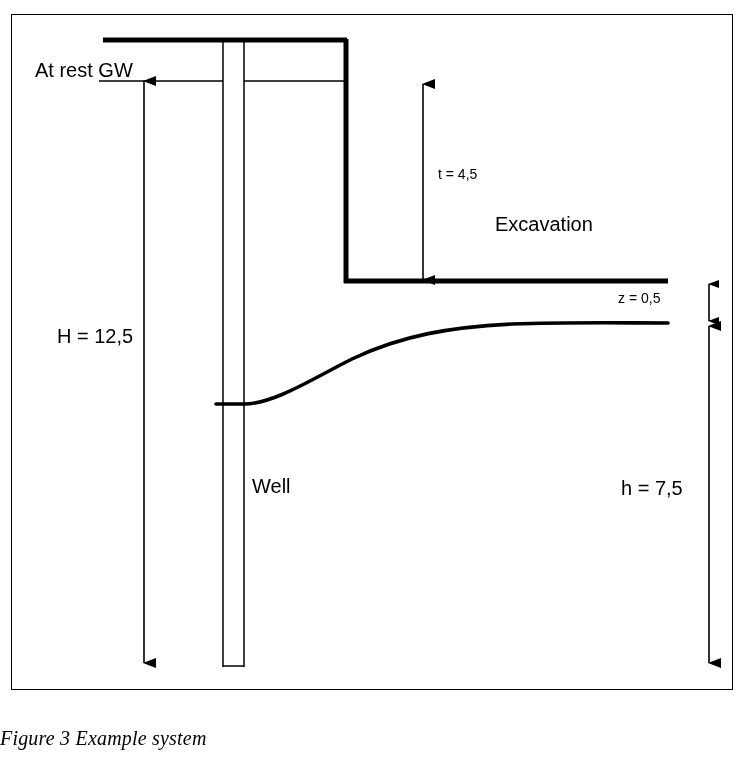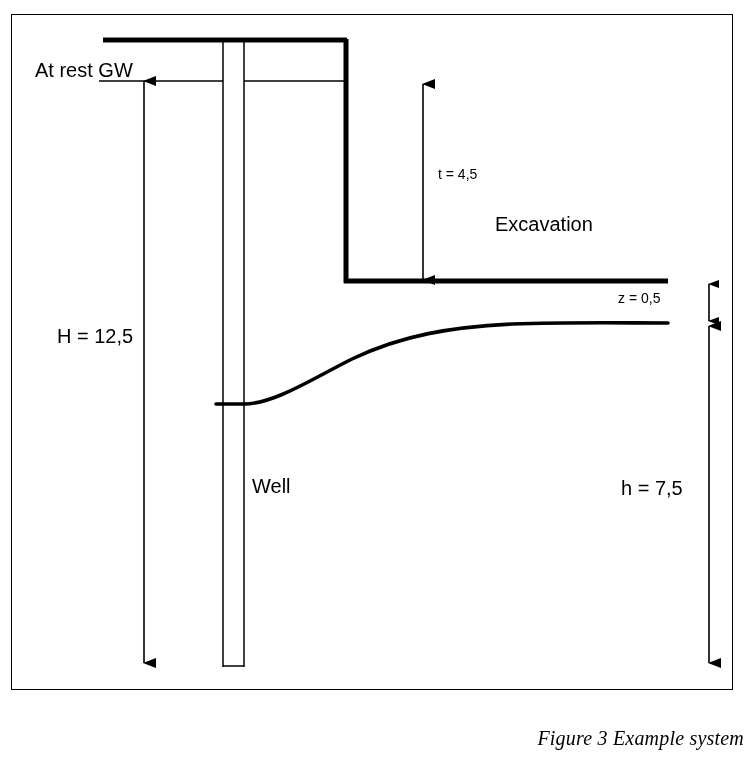--- a/index.html
+++ b/index.html
@@ -32,21 +32,21 @@
   }
   #diagram-svg {
     position: absolute;
     left: 0; top: 0;
   }
   .fig-caption {
     position: absolute;
     left: 0;
     top: 727px;
     width: 744px;
-    text-align: right;
+    text-align: left;
     font-family: "Liberation Serif", serif;
     font-style: italic;
     font-size: 20px;
     color: #000000;
     letter-spacing: 0.2px;
   }
   svg text {
     font-family: "Liberation Sans", sans-serif;
     fill: #000000;
   }

